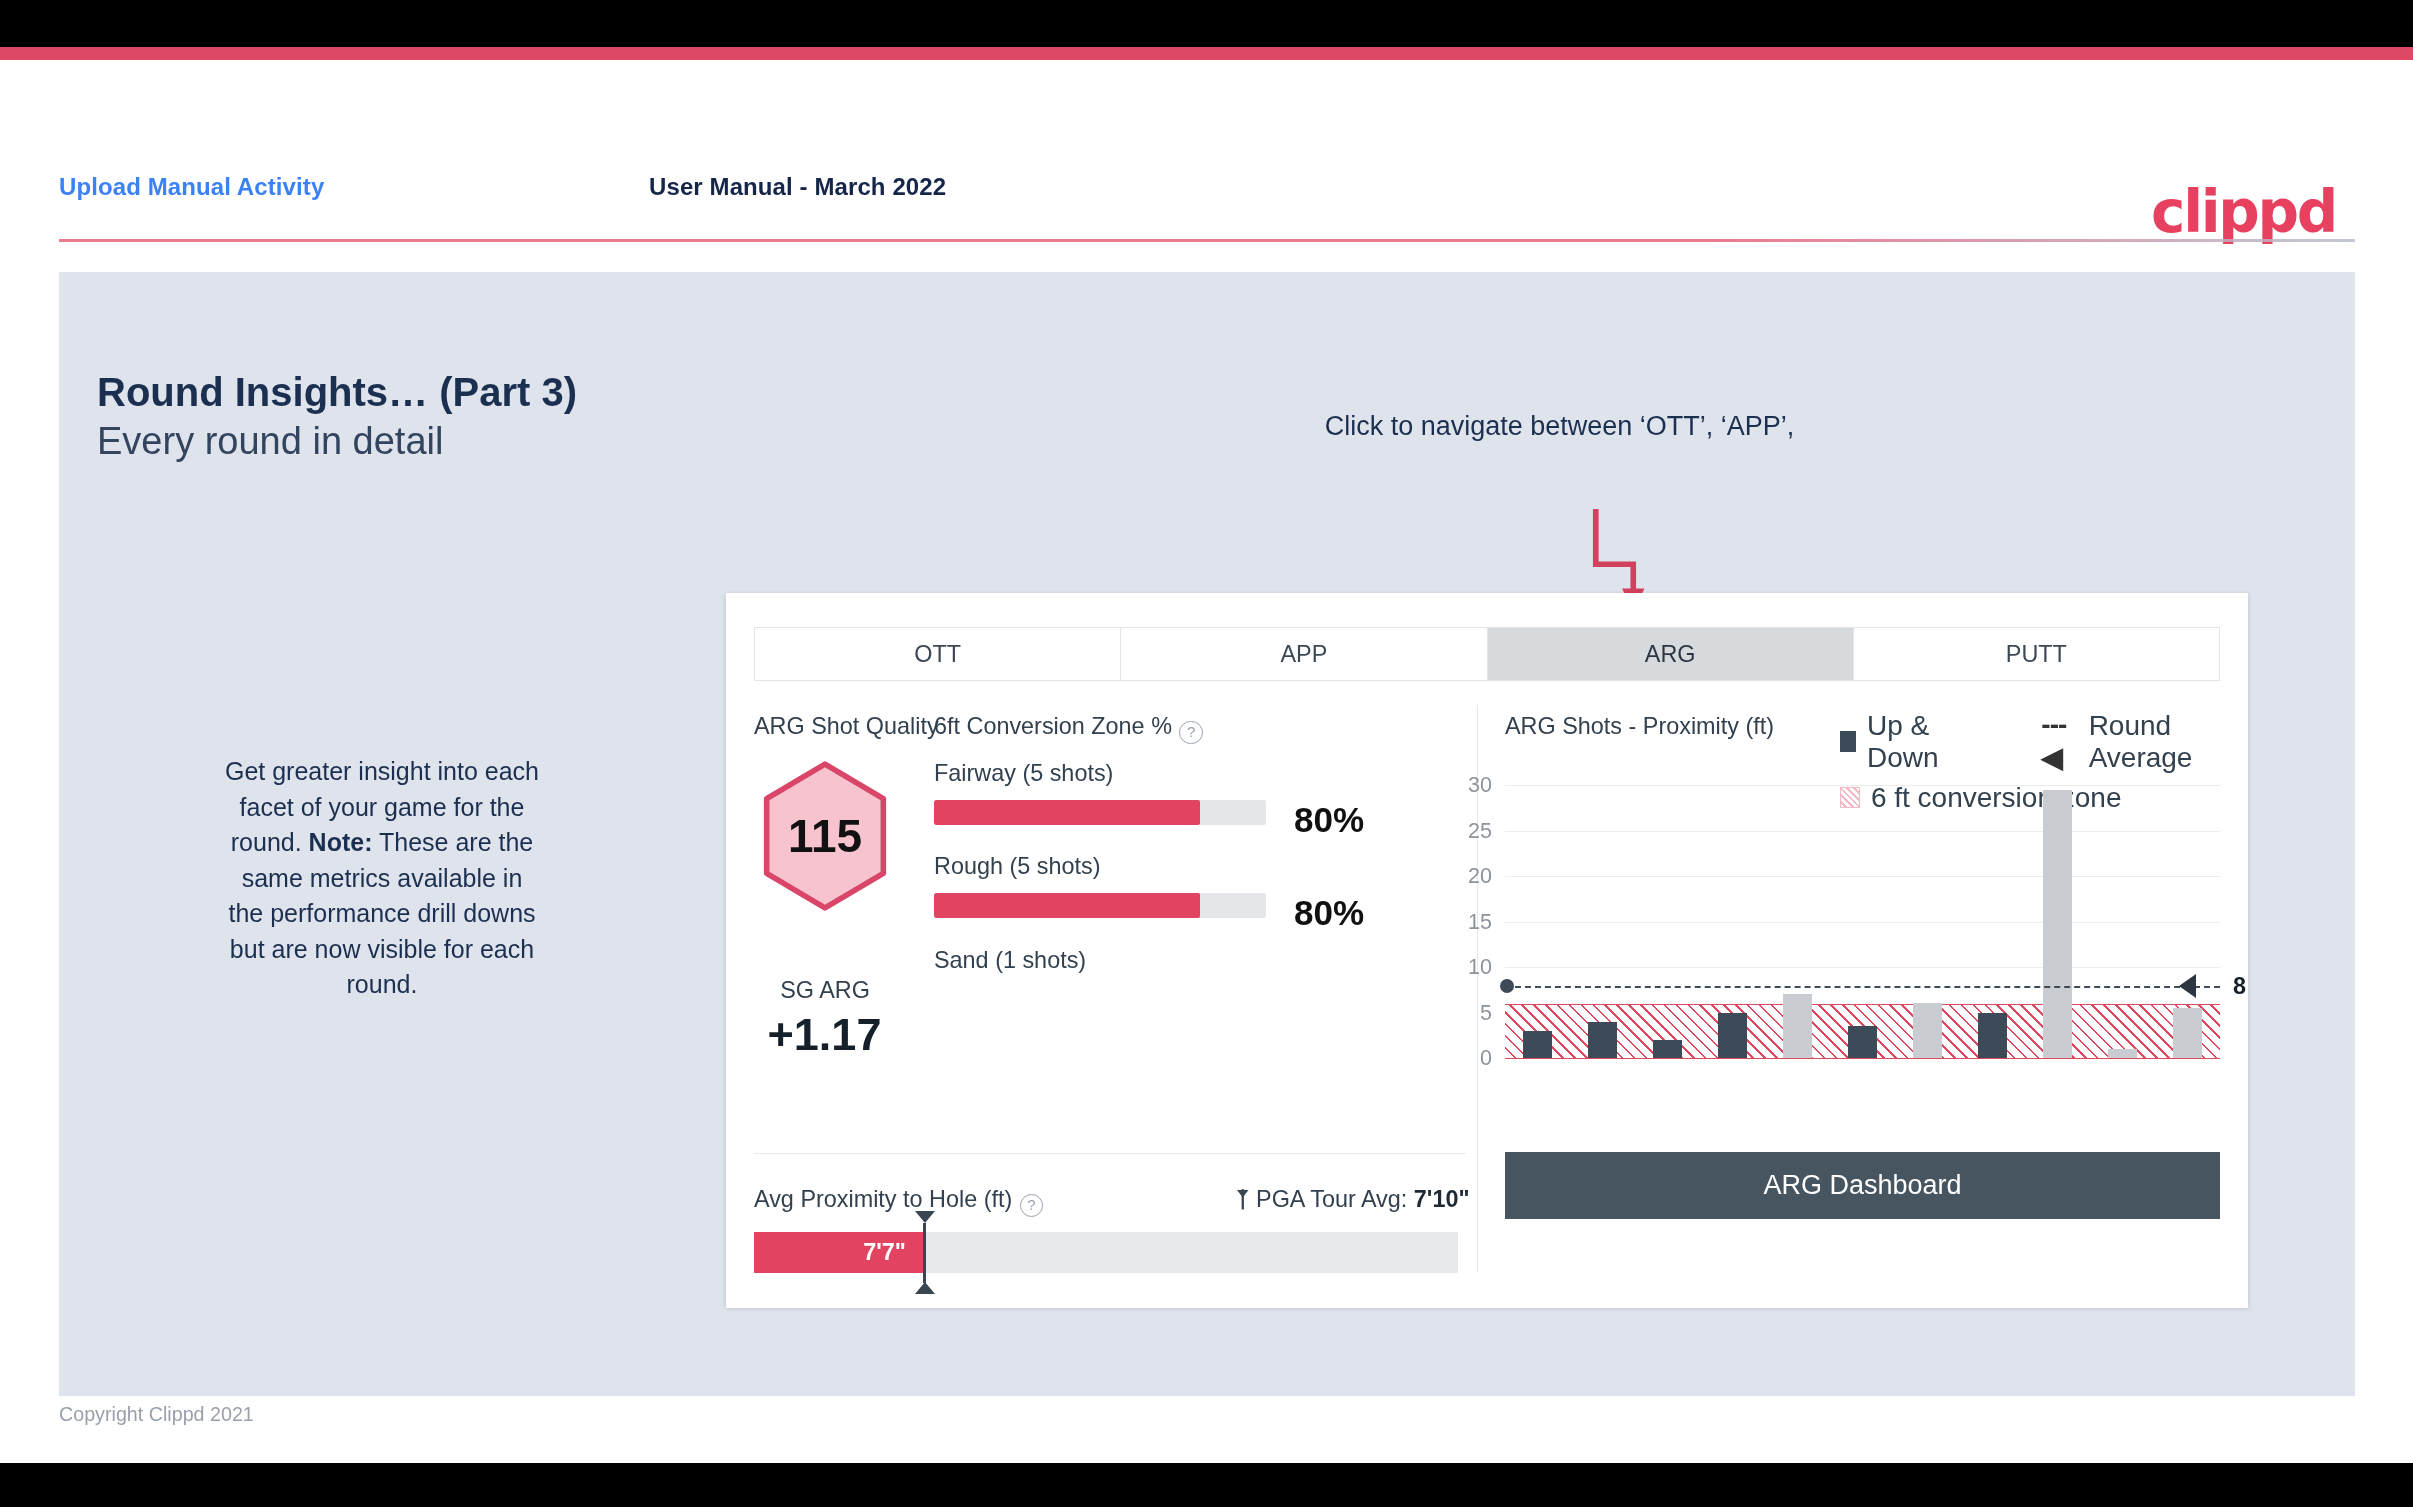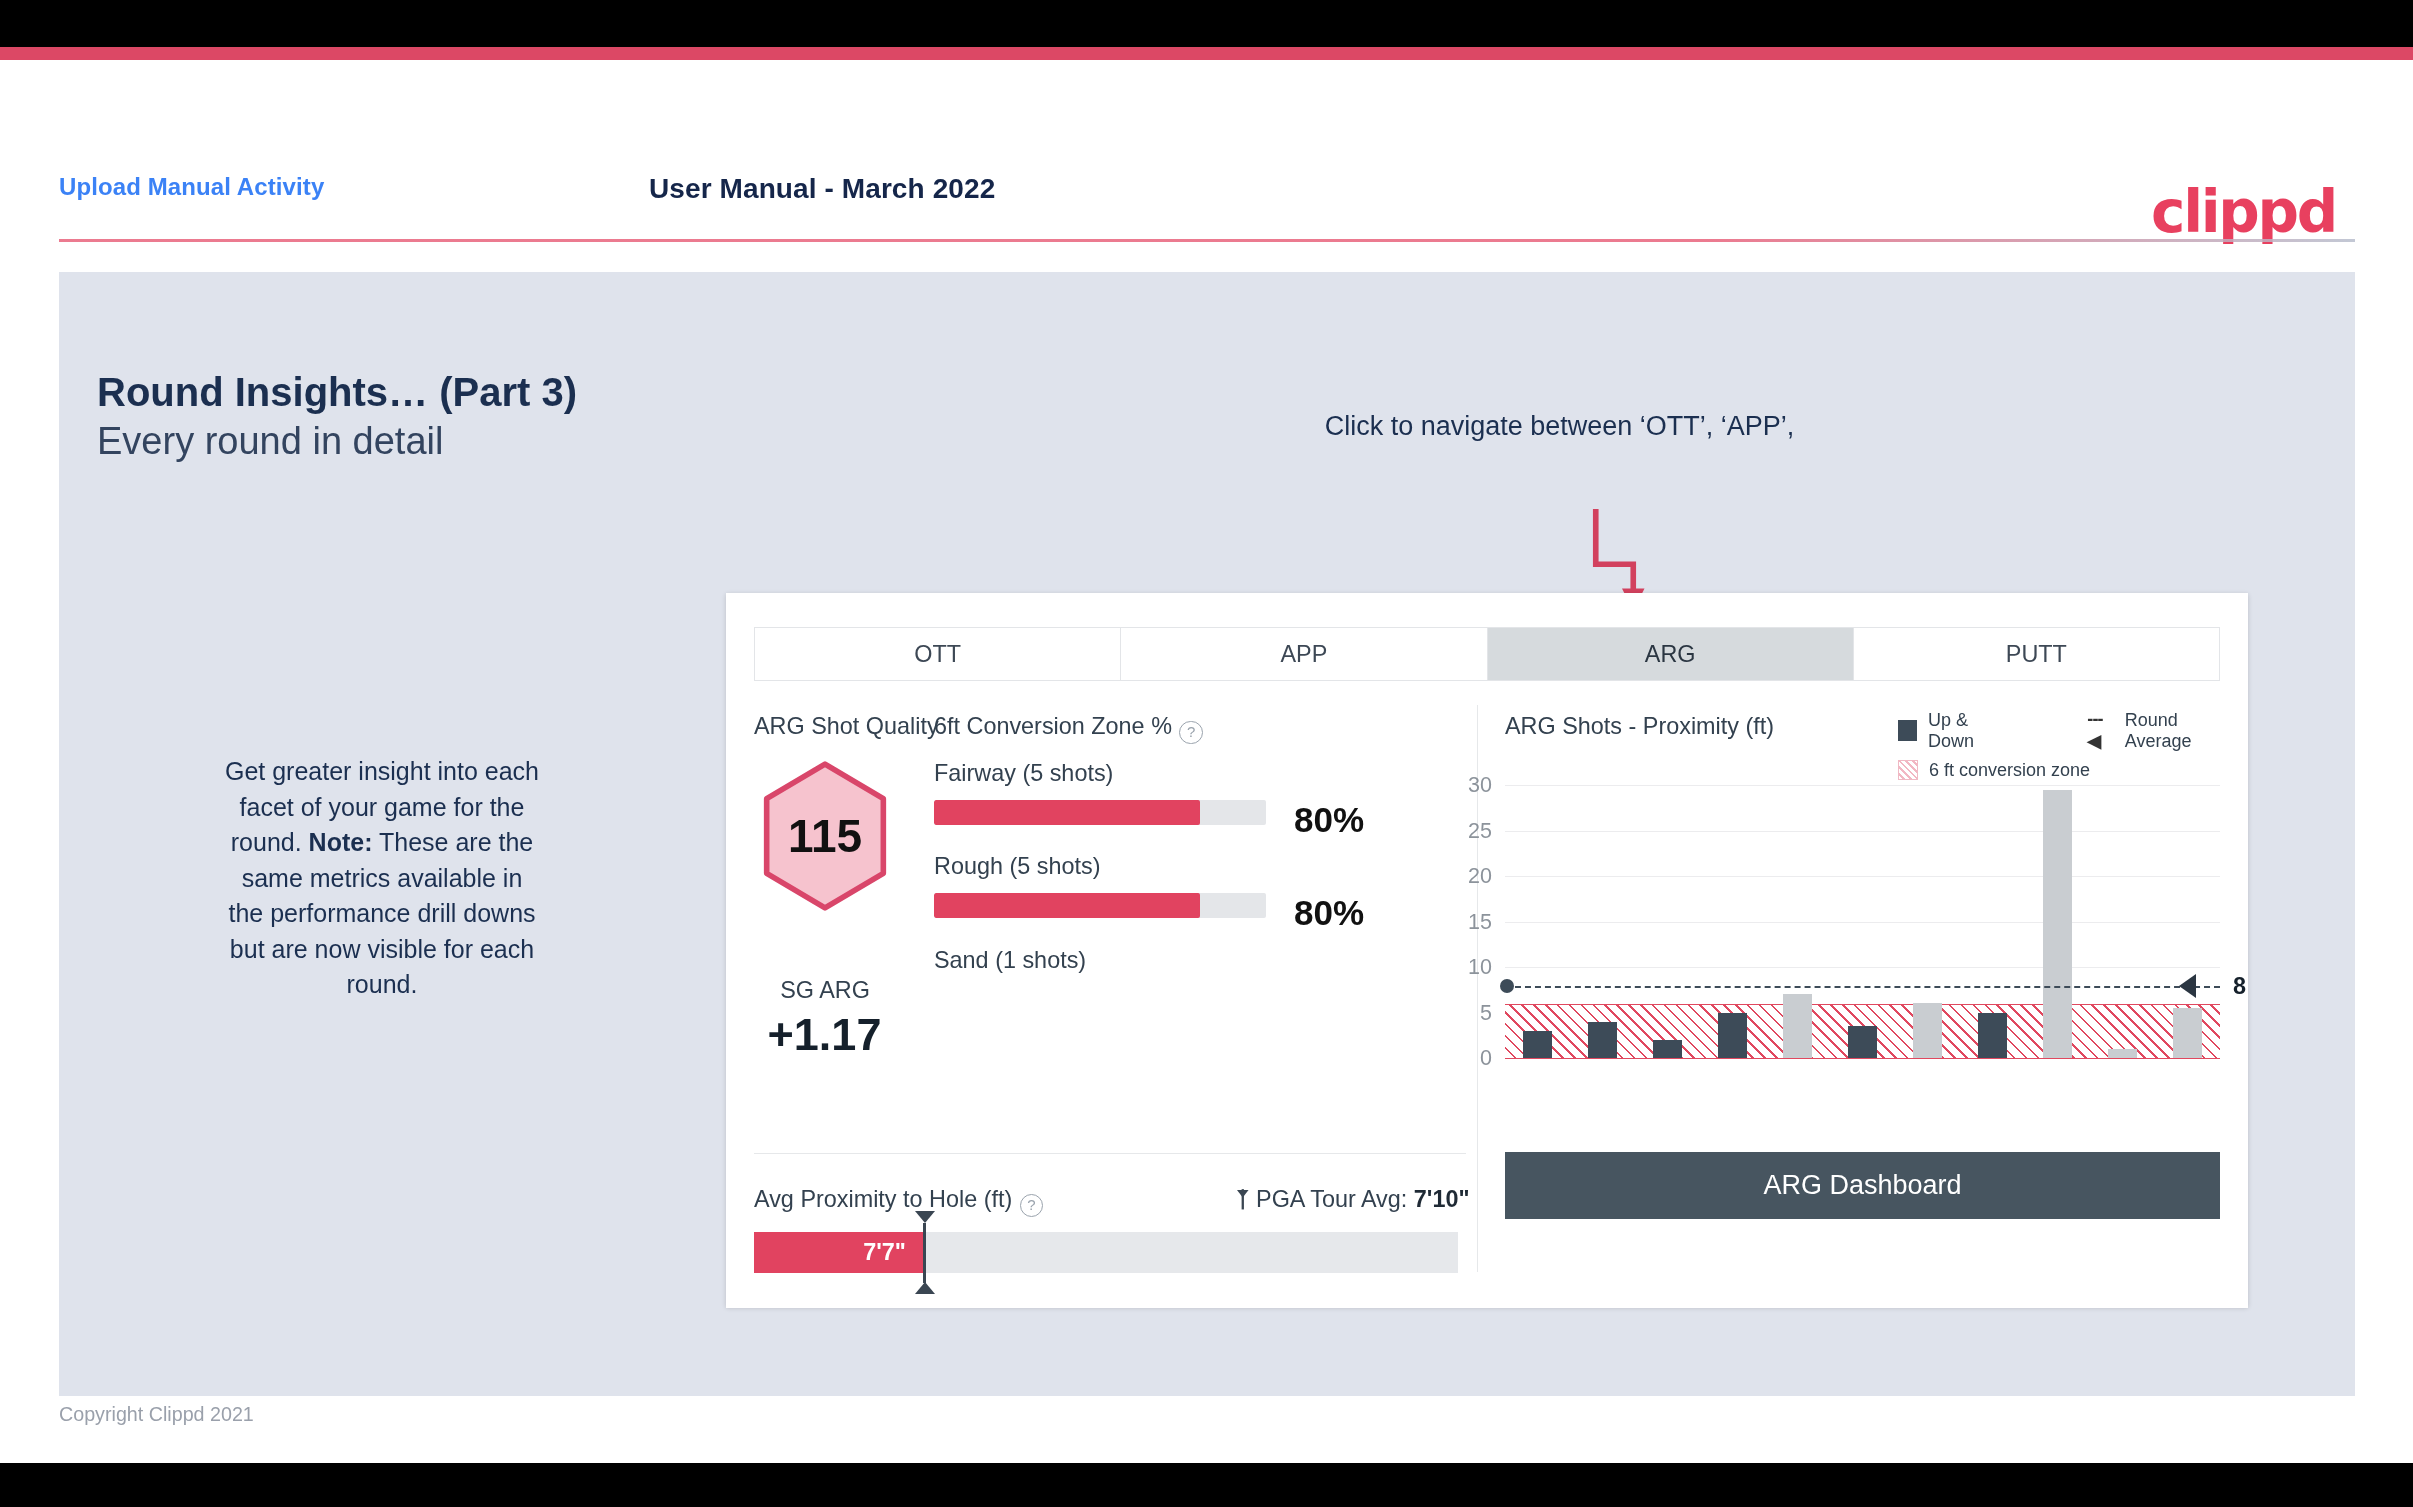--- a/index.html
+++ b/index.html
@@ -20,21 +20,21 @@
     width: 2413px; height: 13px;
     background: #dc4865;
   }
   .hdr-left {
     position: absolute; left: 59px; top: 126px;
     font-size: 24px; font-weight: 700; color: #3b82f6;
     letter-spacing: 0.1px;
   }
   .hdr-mid {
     position: absolute; left: 649px; top: 126px;
-    font-size: 28px; font-weight: 700; color: #15264a;
+    font-size: 24px; font-weight: 700; color: #15264a;
     letter-spacing: 0.1px;
   }
   .logo {
     position: absolute; right: 77px; top: 131px;
     font-size: 58px; font-weight: 800; color: #e8405f;
     letter-spacing: -2.3px;
     font-family: "DejaVu Sans", sans-serif;
   }
   .hdr-rule {
     position: absolute; left: 59px; top: 192px;
@@ -172,22 +172,22 @@
   }
   .tri-dn { border-top: 12px solid #3a4652; }
   .tri-up { border-bottom: 12px solid #3a4652; }
 
   
   .chart-title {
     position: absolute; left: 779px; top: 120px;
     font-size: 23.4px; color: #33414f;
   }
   .legend {
-    position: absolute; left: 1172px; top: 116px;
-    font-size: 18px; color: #33414f;
+    position: absolute; left: 1114px; top: 116px;
+    font-size: 28px; color: #33414f;
   }
   .lg-row { display: flex; align-items: center; margin-bottom: 7.5px; }
   .lg-sq { width: 19px; height: 20.6px; background: #3d4b58; margin-right: 11.2px; }
   .lg-hatch {
     width: 19.7px; height: 20.6px; margin-right: 11.2px;
     border: 0.9px solid #f0b9c4;
     background: repeating-linear-gradient(45deg,#fff 0 2.8px,#f2b7c3 2.8px 4.7px);
   }
   .lg-gap { display:inline-block; width: 69px; }
   .lg-dash { margin-right: 9.4px; font-weight: 700; letter-spacing: -0.9px; color:#333; }

